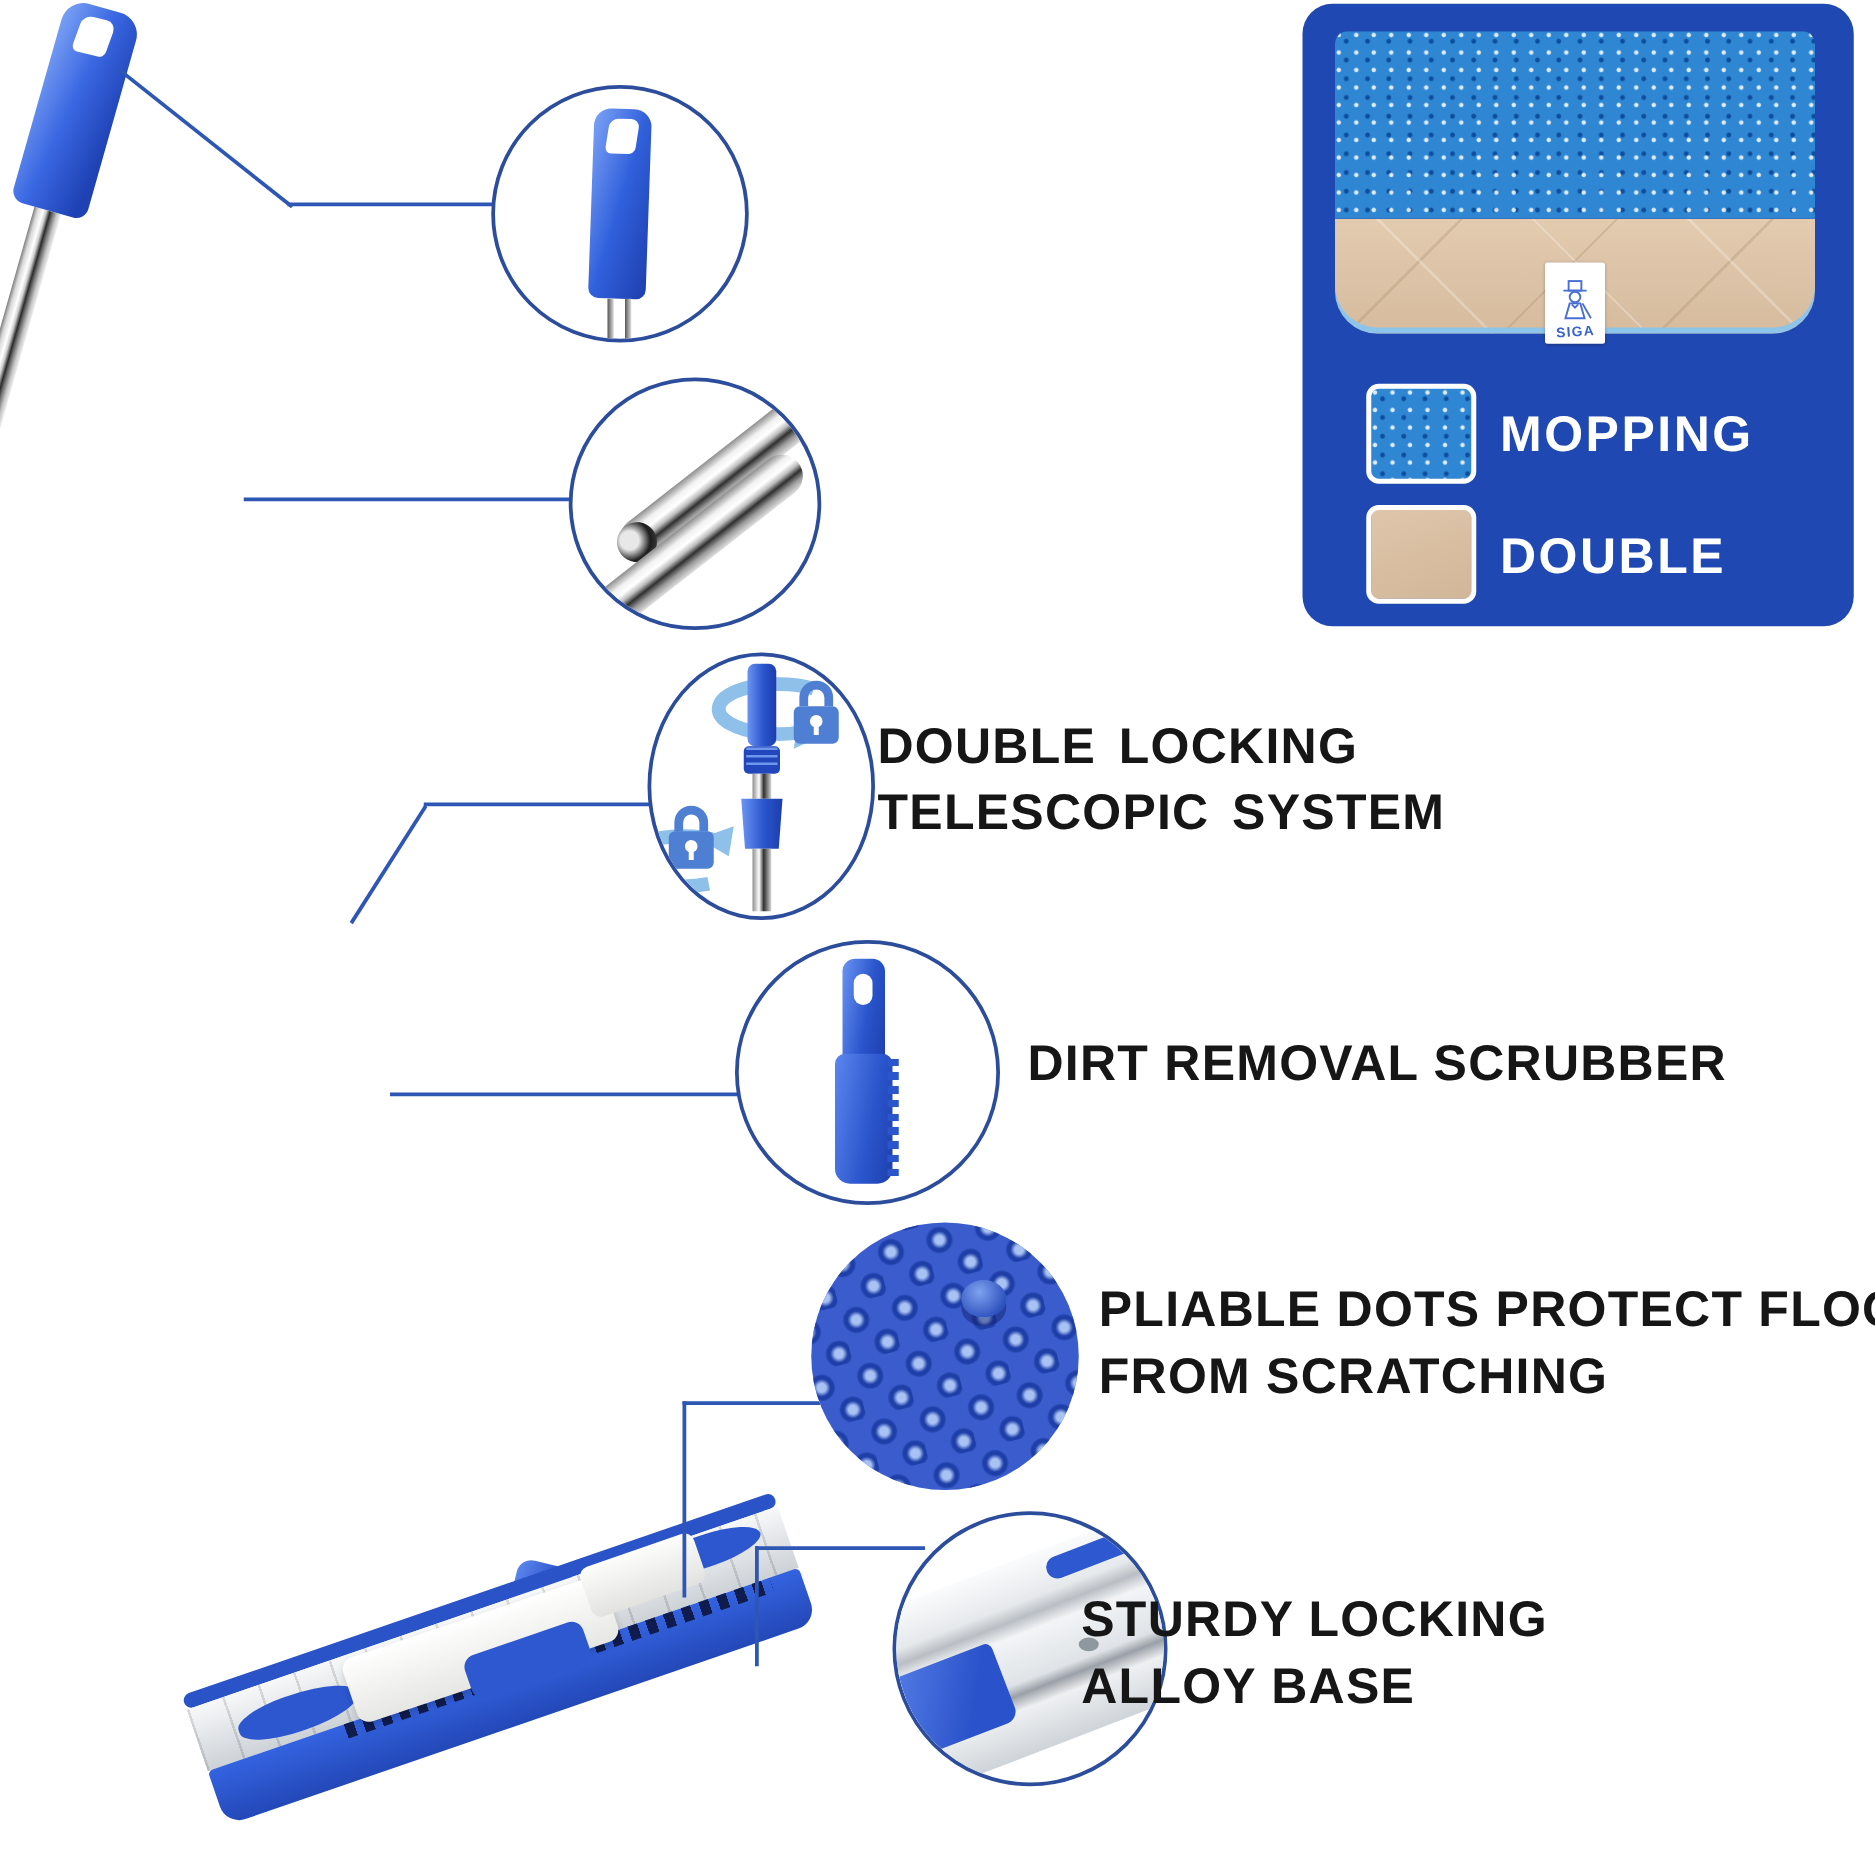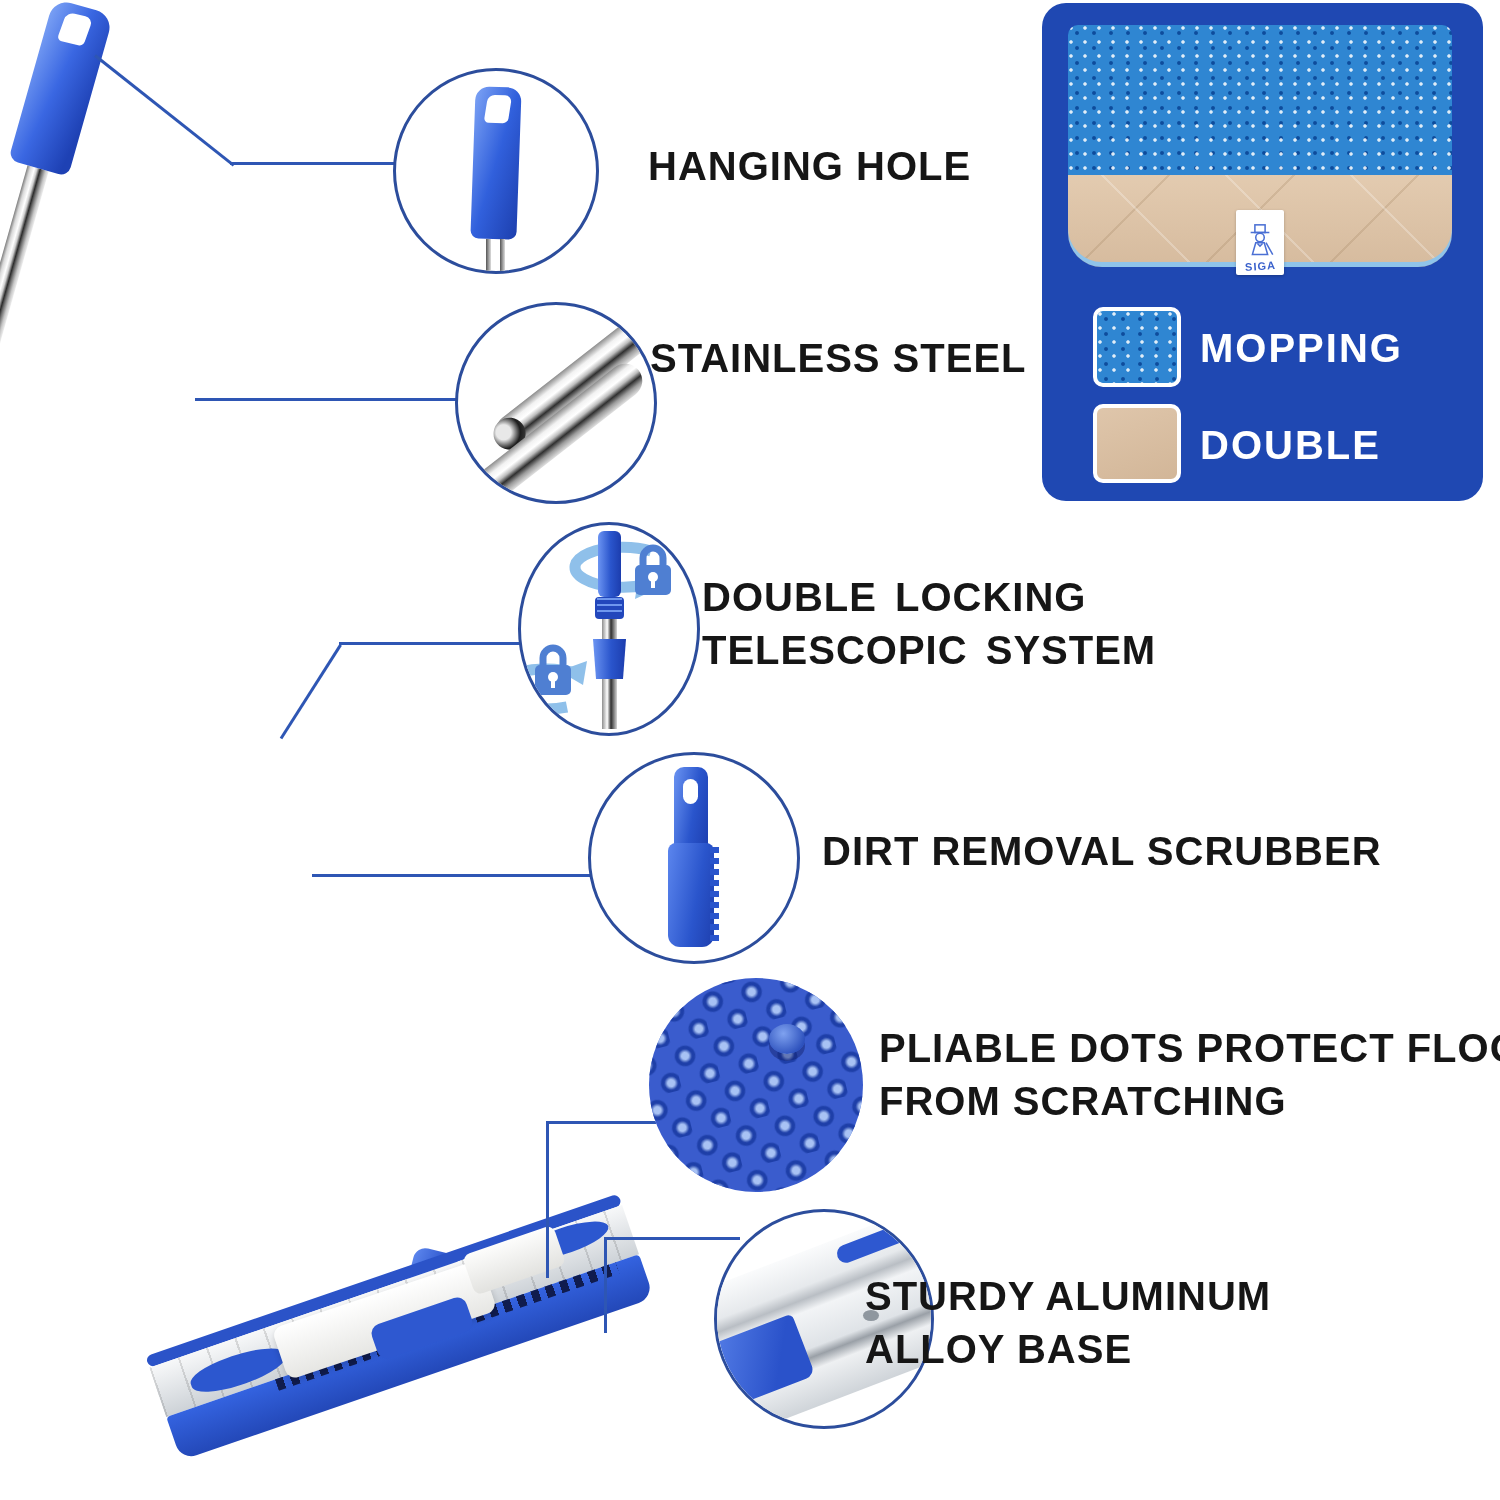--- a/index.html
+++ b/index.html
@@ -254,39 +254,35 @@
     <div class="dot-button"></div>
   </div>
 
   <div class="callout c6">
     <div class="alu"></div>
     <div class="alu-cap"></div>
     <div class="alu-corner"></div>
     <div class="alu-hole"></div>
   </div>
 
-  <div class="cap cap1">
-    <span>HANGING HOLE</span>
-  </div>
   <div class="cap cap2">
-    <span>STAINLESS STEEL</span>
   </div>
   <div class="cap cap3">
     <span>DOUBLE LOCKING</span>
     <span>TELESCOPIC SYSTEM</span>
   </div>
   <div class="cap cap4">
     <span>DIRT REMOVAL SCRUBBER</span>
   </div>
   <div class="cap cap5">
     <span>PLIABLE DOTS PROTECT FLOOR</span>
     <span>FROM SCRATCHING</span>
   </div>
   <div class="cap cap6">
-    <span>STURDY ALUMINUM</span>
+    <span>STURDY LOCKING</span>
     <span>ALLOY BASE</span>
   </div>
 
   <div class="panel">
     <div class="pad">
       <div class="pad-top"></div>
       <div class="pad-bottom">
         <div class="pad-tag">
           <svg width="34" height="38" viewBox="0 0 40 44">
             <g fill="none" stroke="#4a6fd4" stroke-width="1.8">

